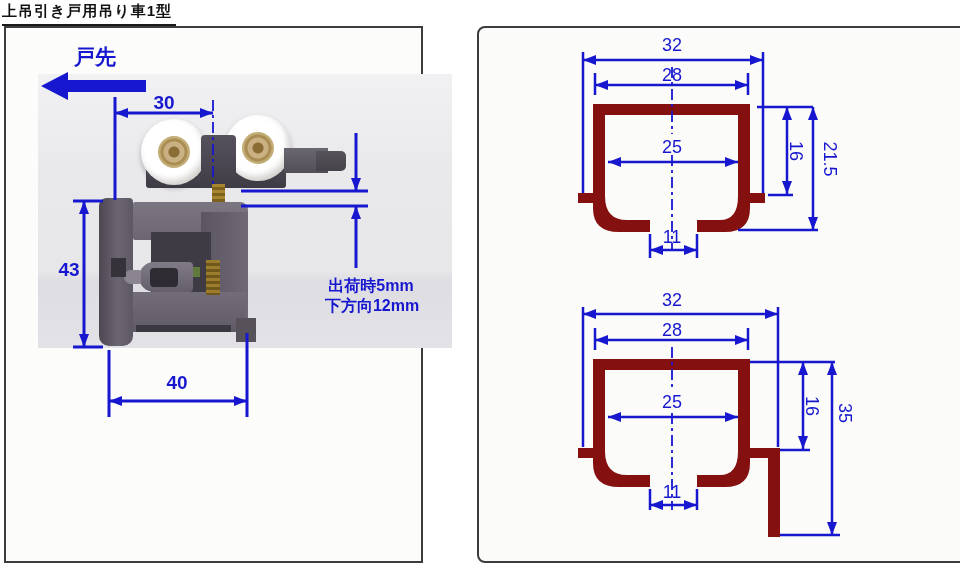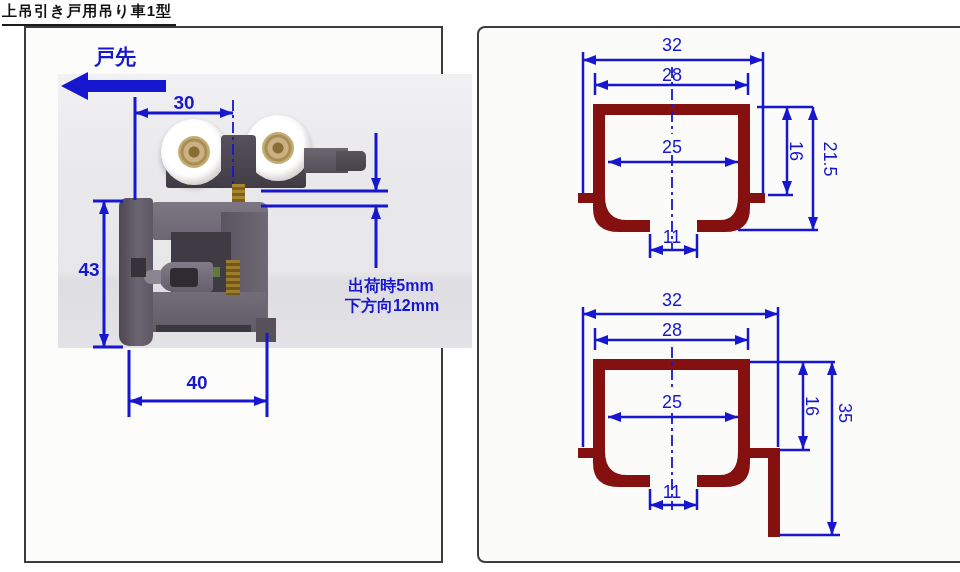--- a/index.html
+++ b/index.html
@@ -1,20 +1,20 @@
 <!DOCTYPE html>
 <html><head>
 <meta charset="utf-8">
 <style>
   html,body{margin:0;padding:0;background:#ffffff;width:960px;height:572px;overflow:hidden;}
   body{font-family:"Liberation Sans",sans-serif;position:relative;}
   .page-title{position:absolute;left:2px;top:2px;font-size:15px;font-weight:bold;color:#111;
     border-bottom:2px solid #1a1a1a;padding:0 4px 3px 0;letter-spacing:1px;white-space:nowrap;}
   .panel{position:absolute;top:26px;height:537px;border:2px solid #3c3c3c;box-sizing:border-box;background:#fcfcfb;}
-  .panel-left{left:24px;width:419px;}
+  .panel-left{left:4px;width:419px;}
   .panel-right{left:477px;width:509px;background:#fbfbf9;border-radius:8px;}
   .overlay{position:absolute;left:0;top:0;z-index:5;}
   
   .photo{position:absolute;left:32px;top:46px;width:414px;height:274px;z-index:1;
     background:linear-gradient(180deg,#f1f1f3 0%,#e9e9ec 35%,#e7e7ea 72%,#dddde2 76%,#e2e2e7 100%);}
   .photo *{position:absolute;}
   .underbar{left:108px;top:92px;width:140px;height:22px;background:linear-gradient(180deg,#524d57,#3e3a43);border-radius:3px;}
   .roller{width:66px;height:66px;border-radius:50%;background:radial-gradient(circle at 42% 38%,#ffffff 55%,#efedea 78%,#d8d5d0 100%);
     box-shadow:0 3px 5px rgba(60,58,70,.35), inset -3px -4px 6px rgba(120,115,110,.25);}
   .roller-l{left:103px;top:45px;}

